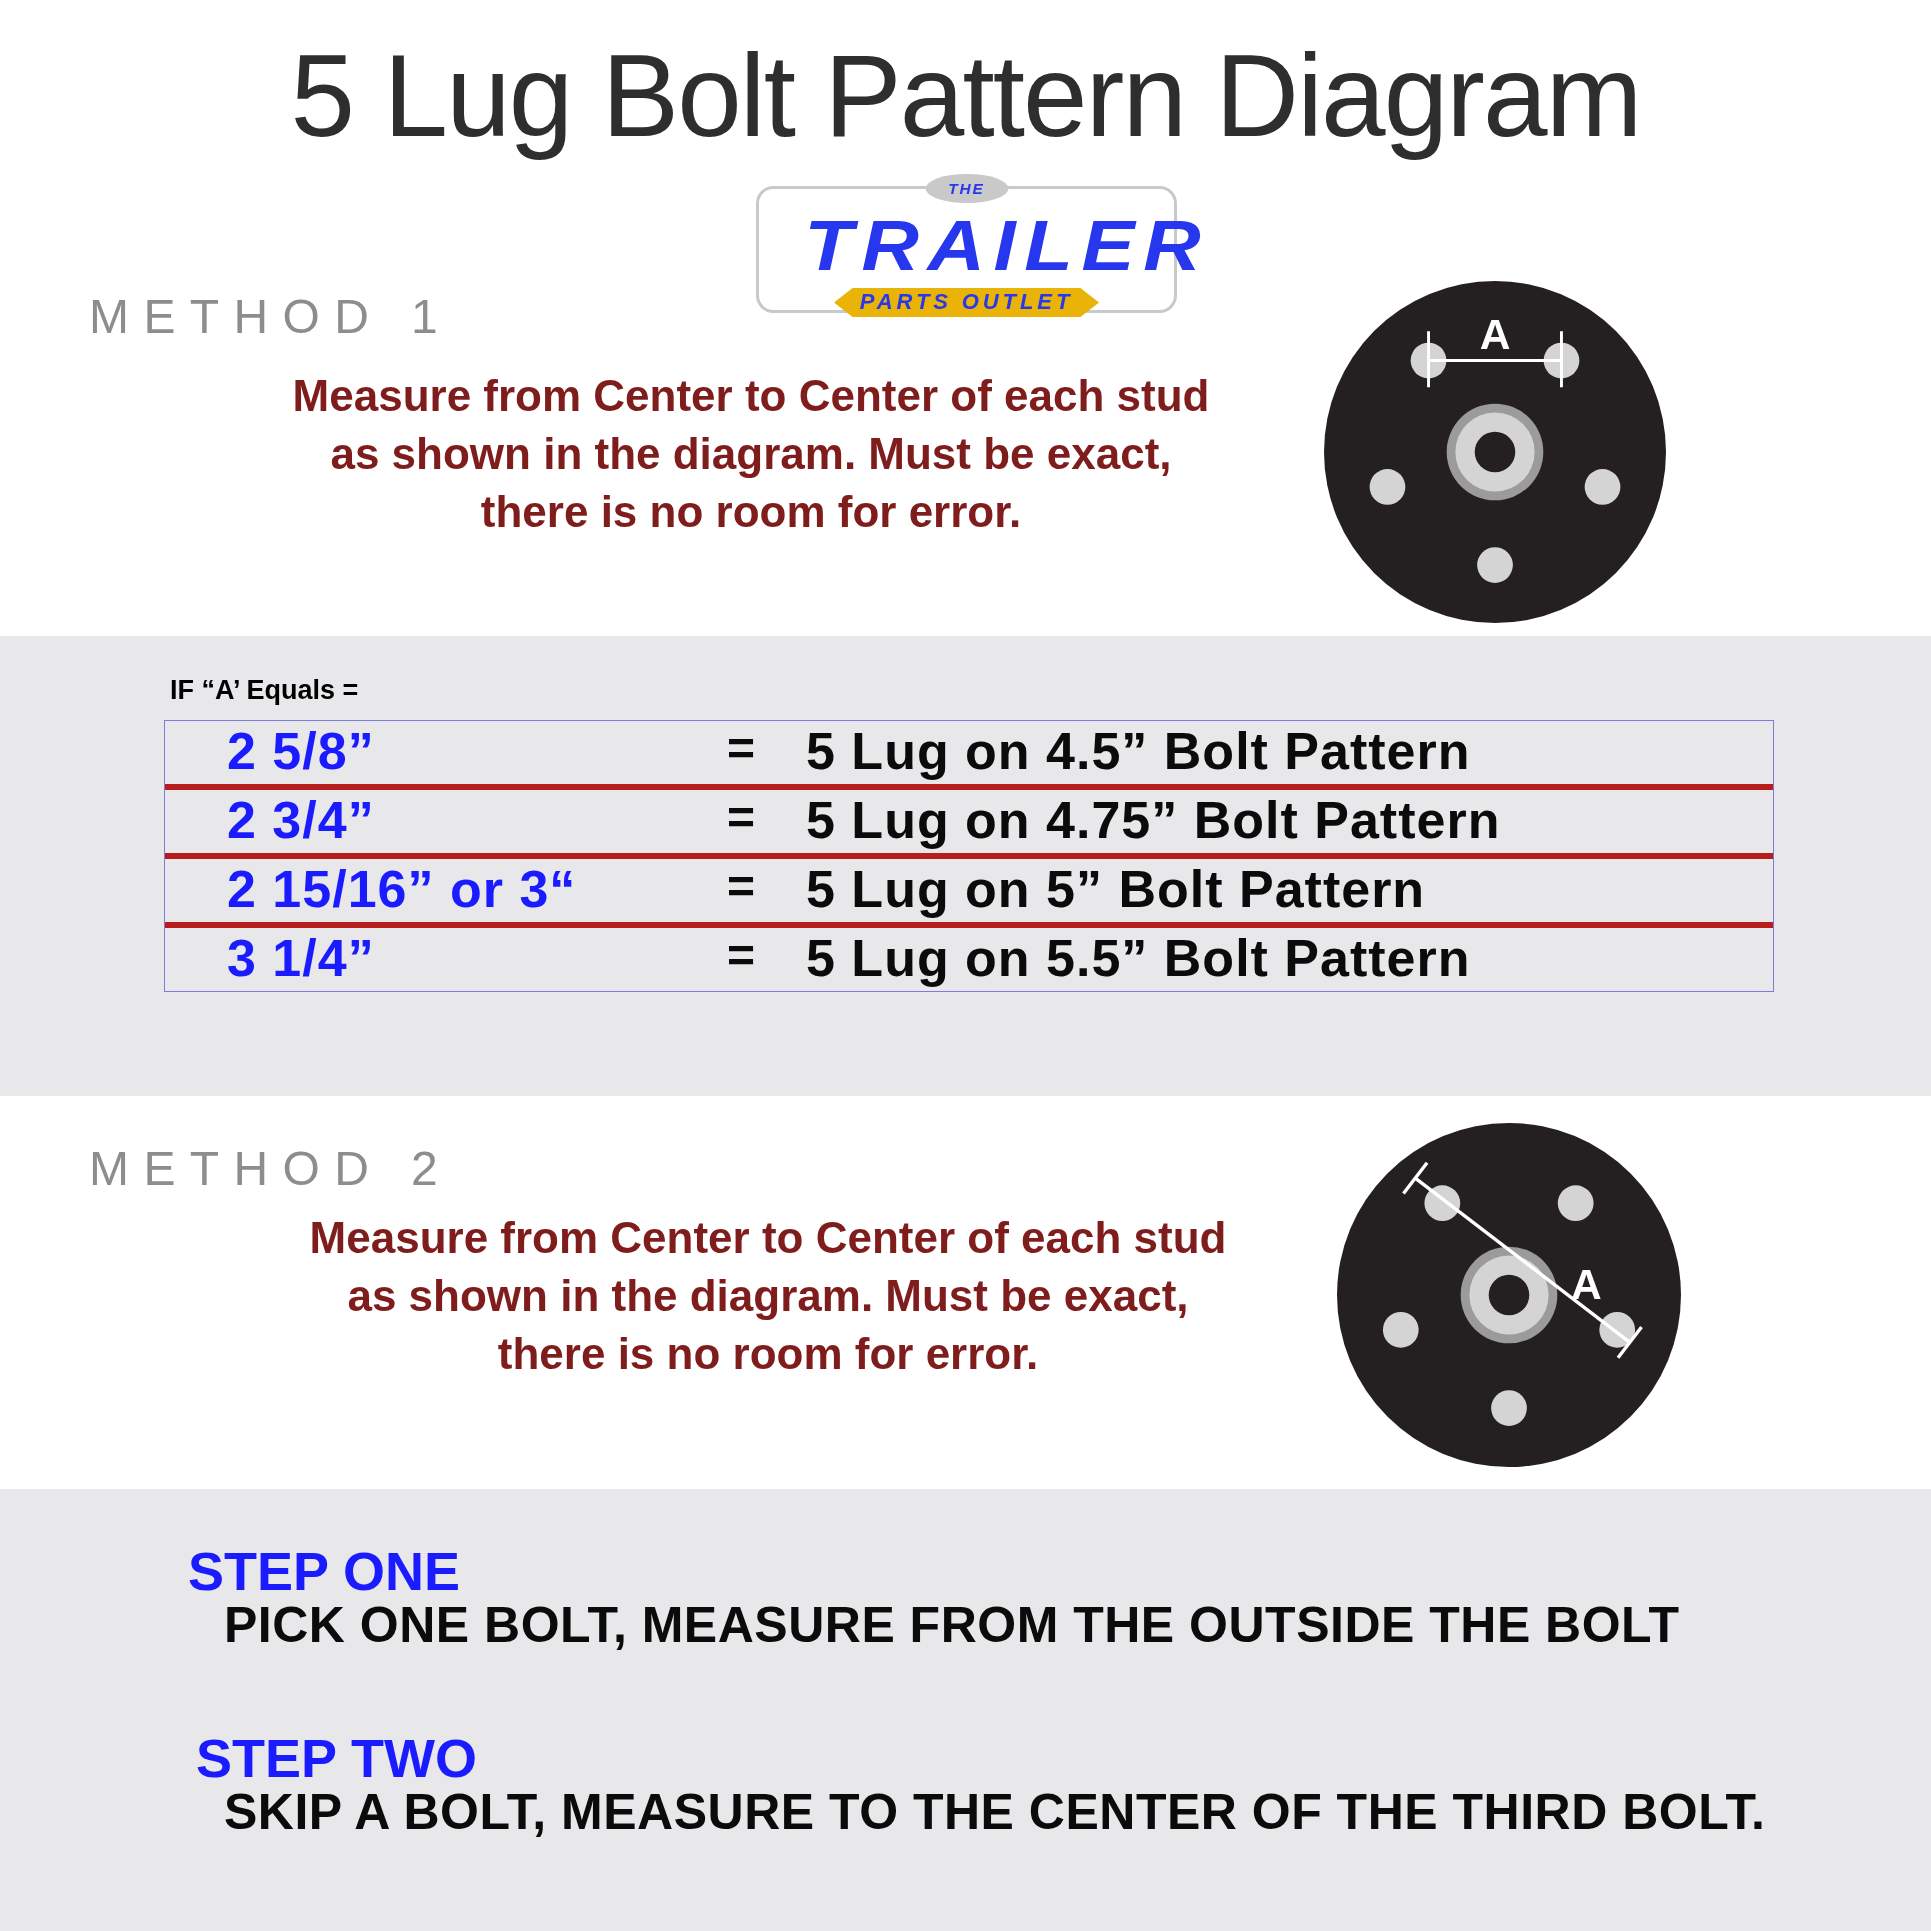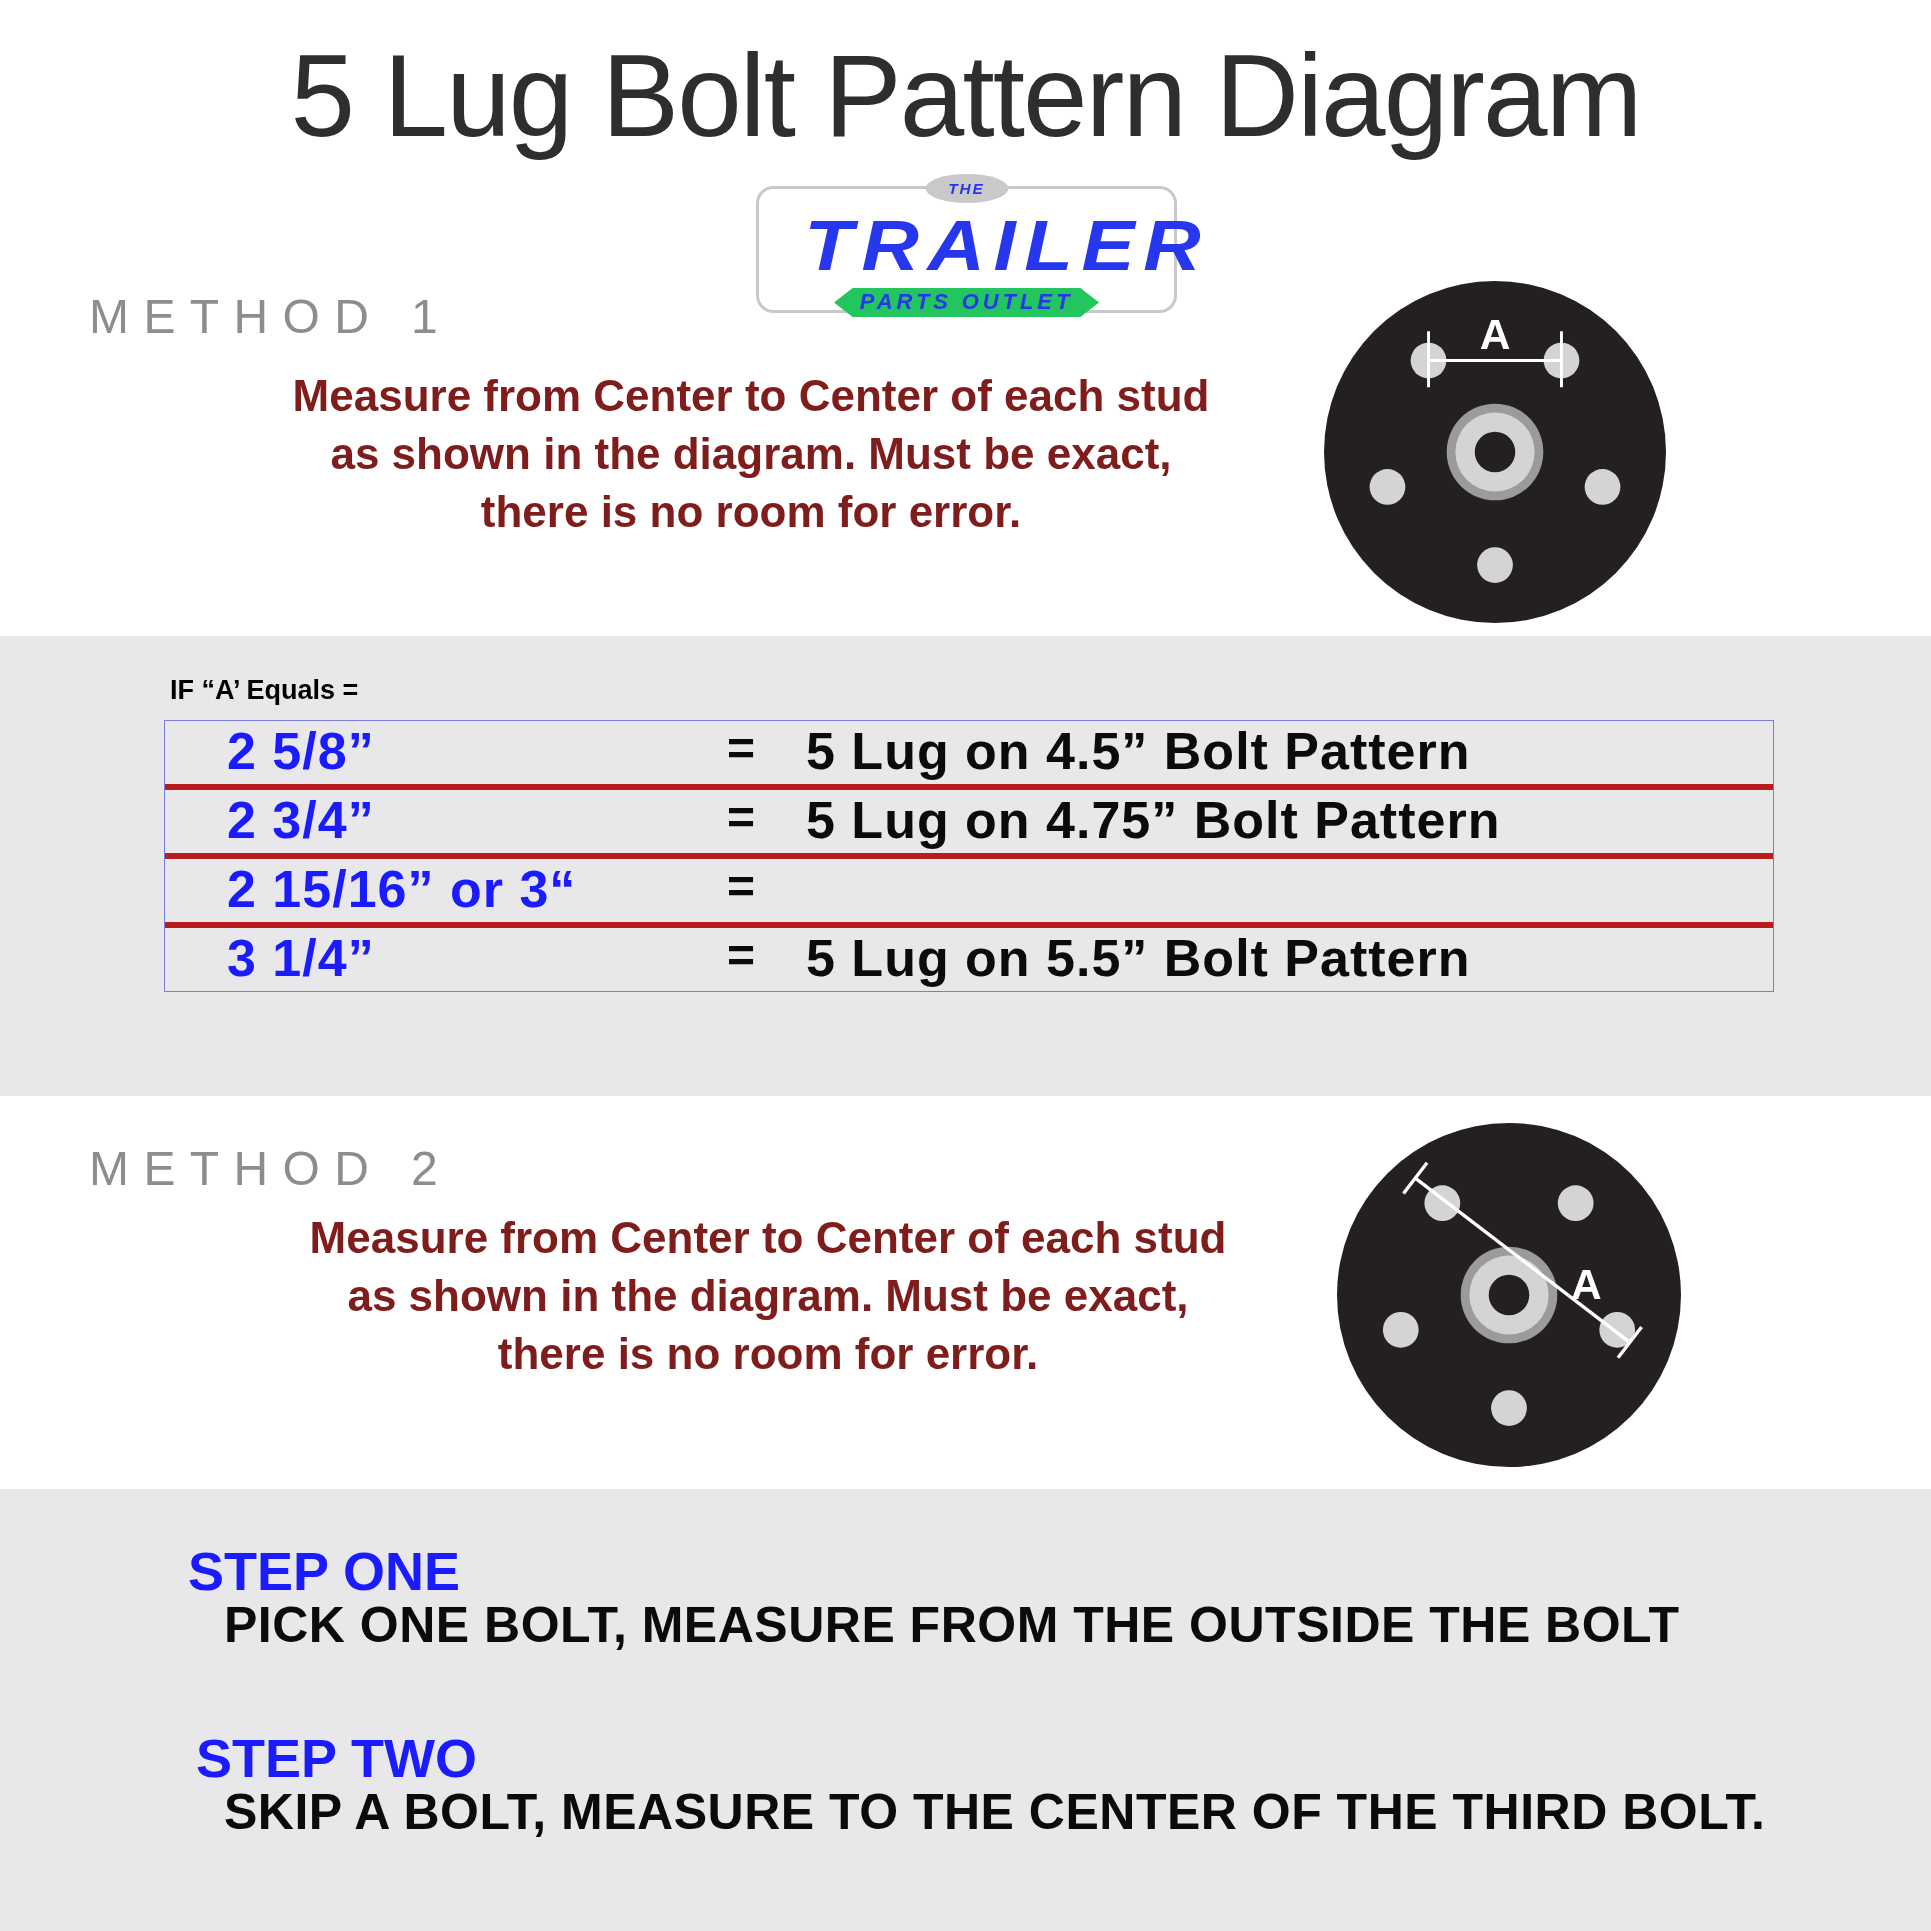--- a/index.html
+++ b/index.html
@@ -24,21 +24,21 @@
     display:flex;align-items:center;justify-content:center;
     color:#2737ee;font-size:15.4px;font-weight:bold;font-style:italic;letter-spacing:1.9px;
   }
   .logo-name{
     position:absolute;left:0;top:27px;width:100%;text-align:center;
     color:#2737ee;font-size:71px;font-weight:bold;font-style:italic;letter-spacing:7.7px;line-height:73px;padding-left:40px;
   }
   .logo-name-inner{display:inline-block;transform:scaleX(1.12);transform-origin:50% 50%;}
   .logo-band{
     position:absolute;left:50%;bottom:-1.9px;transform:translateX(-50%);
-    width:265px;height:29px;background:#22c55e;
+    width:265px;height:29px;background:#eab308;
     clip-path:polygon(7% 0,93% 0,100% 50%,93% 100%,7% 100%,0 50%);
     display:flex;align-items:center;justify-content:center;
     color:#2737ee;font-size:22px;font-weight:bold;font-style:italic;letter-spacing:3.9px;
   }
 
   
   .method-heading{
     left:89px;font-size:48px;font-weight:normal;color:#8d8d8d;letter-spacing:0.30em;line-height:50px;white-space:nowrap;margin-top:12px;
   }
   .method-1{top:280px;}
@@ -125,20 +125,21 @@
       <div class="cell-result">5 Lug on 4.5” Bolt Pattern</div>
     </div>
     <div class="lug-row">
       <div class="cell-a">2 3/4”</div>
       <div class="cell-eq">=</div>
       <div class="cell-result">5 Lug on 4.75” Bolt Pattern</div>
     </div>
     <div class="lug-row">
       <div class="cell-a">2 15/16” or 3“</div>
       <div class="cell-eq">=</div>
+      <div class="cell-result">5 Lug on 5” Bolt Pattern</div>
     </div>
     <div class="lug-row">
       <div class="cell-a">3 1/4”</div>
       <div class="cell-eq">=</div>
       <div class="cell-result">5 Lug on 5.5” Bolt Pattern</div>
     </div>
   </div>
 
   <div class="abs method-heading method-2">METHOD 2</div>
   <div class="abs para para-2">

